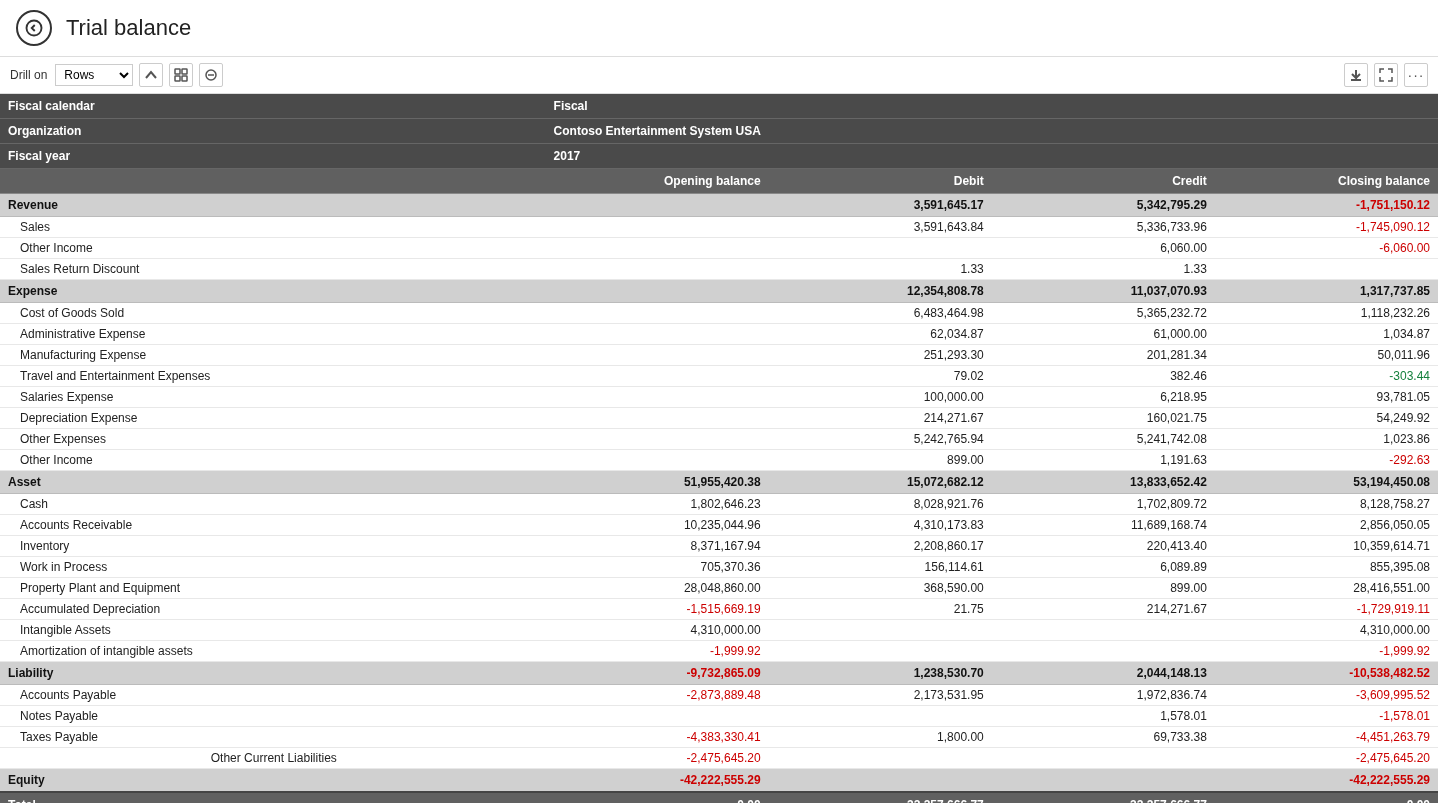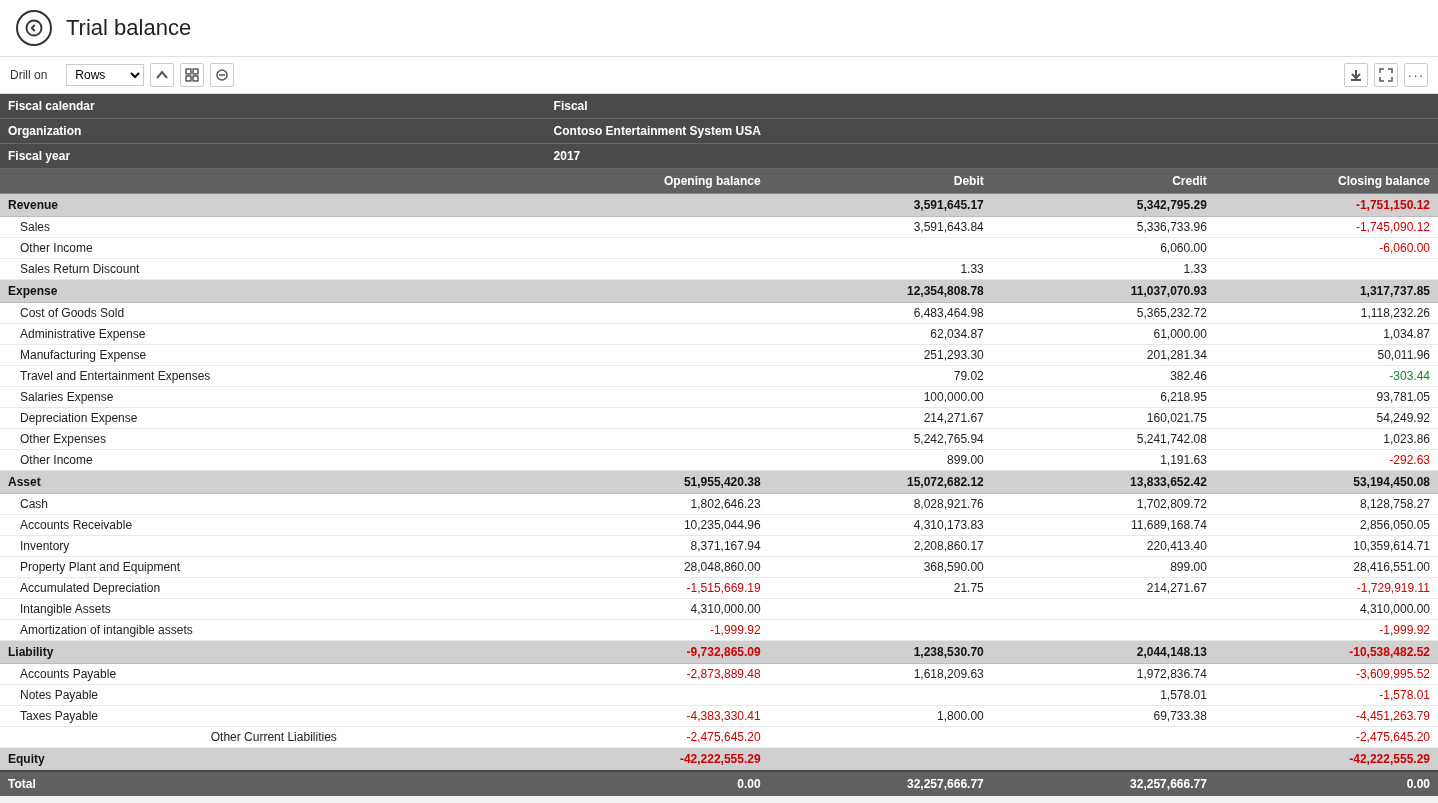--- a/index.html
+++ b/index.html
@@ -19,21 +19,21 @@
     .page-title { font-size: 22px; font-weight: 300; color: #222; }
 
     
     .toolbar {
       display: flex; align-items: center; padding: 6px 10px; background: #fff;
       border-bottom: 1px solid #ddd; gap: 6px;
     }
     .drill-label { font-size: 12px; color: #333; margin-right: 2px; }
     .drill-select {
       border: 1px solid #ccc; padding: 2px 4px; font-size: 12px;
-      background: #fff; cursor: pointer; height: 22px; margin-left: 11px;
+      background: #fff; cursor: pointer; height: 22px;
     }
     .toolbar-icon-btn {
       width: 24px; height: 24px; border: 1px solid #ccc; background: #fff;
       display: flex; align-items: center; justify-content: center;
       cursor: pointer; border-radius: 2px;
     }
     .toolbar-right {
       margin-left: auto; display: flex; align-items: center; gap: 6px;
     }
 
@@ -300,20 +300,27 @@
           <td style="text-align: right;">2,856,050.05</td>
         </tr>
         <tr class="detail-row">
           <td style="text-align: left; padding-left: 20px;">Inventory</td>
           <td style="text-align: right;">8,371,167.94</td>
           <td style="text-align: right;">2,208,860.17</td>
           <td style="text-align: right;">220,413.40</td>
           <td style="text-align: right;">10,359,614.71</td>
         </tr>
         <tr class="detail-row">
+          <td style="text-align: left; padding-left: 20px;">Work in Process</td>
+          <td style="text-align: right;">705,370.36</td>
+          <td style="text-align: right;">156,114.61</td>
+          <td style="text-align: right;">6,089.89</td>
+          <td style="text-align: right;">855,395.08</td>
+        </tr>
+        <tr class="detail-row">
           <td style="text-align: left; padding-left: 20px;">Property Plant and Equipment</td>
           <td style="text-align: right;">28,048,860.00</td>
           <td style="text-align: right;">368,590.00</td>
           <td style="text-align: right;">899.00</td>
           <td style="text-align: right;">28,416,551.00</td>
         </tr>
         <tr class="detail-row">
           <td style="text-align: left; padding-left: 20px;">Accumulated Depreciation</td>
           <td style="text-align: right; color: rgb(204, 0, 0);">-1,515,669.19</td>
           <td style="text-align: right;">21.75</td>
@@ -337,21 +344,21 @@
         <tr class="category-row">
           <td style="text-align: left;">Liability</td>
           <td style="text-align: right; color: rgb(204, 0, 0);">-9,732,865.09</td>
           <td style="text-align: right; margin-top: 16px;">1,238,530.70</td>
           <td style="text-align: right;">2,044,148.13</td>
           <td style="text-align: right; color: rgb(204, 0, 0);">-10,538,482.52</td>
         </tr>
         <tr class="detail-row">
           <td style="text-align: left; padding-left: 20px;">Accounts Payable</td>
           <td style="text-align: right; color: rgb(204, 0, 0);">-2,873,889.48</td>
-          <td style="text-align: right;">1,618,209.63</td>
+          <td style="text-align: right;">2,173,531.95</td>
           <td style="text-align: right;">1,972,836.74</td>
           <td style="text-align: right; color: rgb(204, 0, 0);">-3,609,995.52</td>
         </tr>
         <tr class="detail-row">
           <td style="text-align: left; padding-left: 20px;">Notes Payable</td>
           <td style="text-align: right;"></td>
           <td style="text-align: right;"></td>
           <td style="text-align: right;">1,578.01</td>
           <td style="text-align: right; color: rgb(204, 0, 0);">-1,578.01</td>
         </tr>

